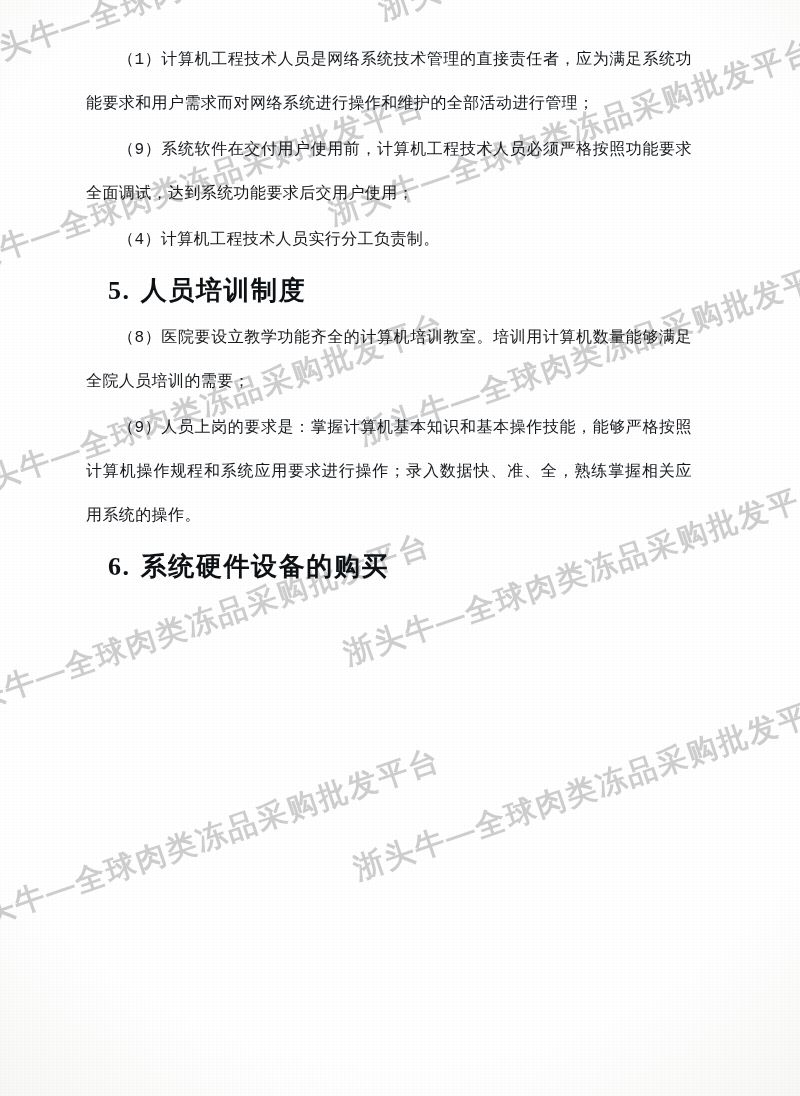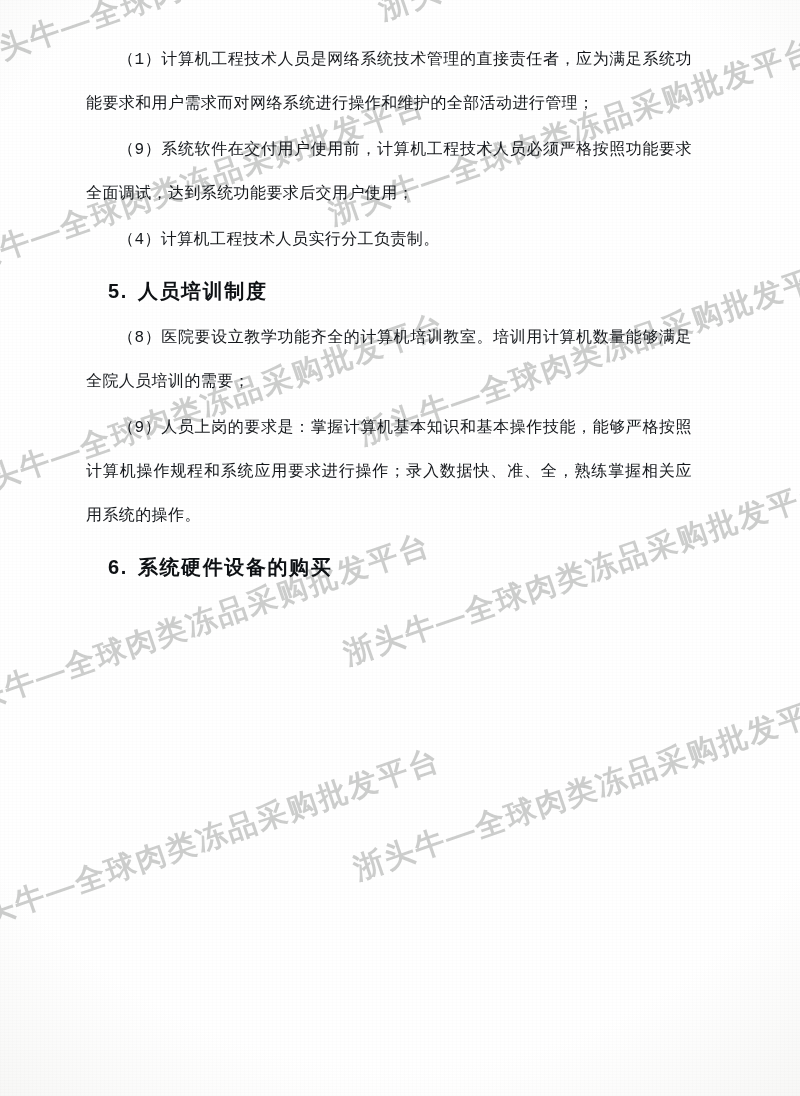--- a/index.html
+++ b/index.html
@@ -62,29 +62,29 @@
     line-height: 44px;
     color: #15181c;
     text-align: justify;
     text-justify: inter-ideograph;
     margin: 0 0 2px 0;
     text-indent: 2em;
     letter-spacing: 0.4px;
     font-family: Liberation Mono, monospace;
   }
   .heading {
-    font-size: 20px;
+    font-size: 26px;
     line-height: 46px;
     color: #0e1114;
     font-weight: 700;
     margin: 6px 0 2px 0;
     text-indent: 0;
     padding-left: 22px;
     letter-spacing: 1.6px;
-    font-family: Liberation Sans, sans-serif;
+    font-family: Liberation Serif, serif;
   }
   .heading .num {
     margin-right: 10px;
   }
   .blurry {
     filter: blur(0.15px);
   }
 </style>
 </head>
 <body>

